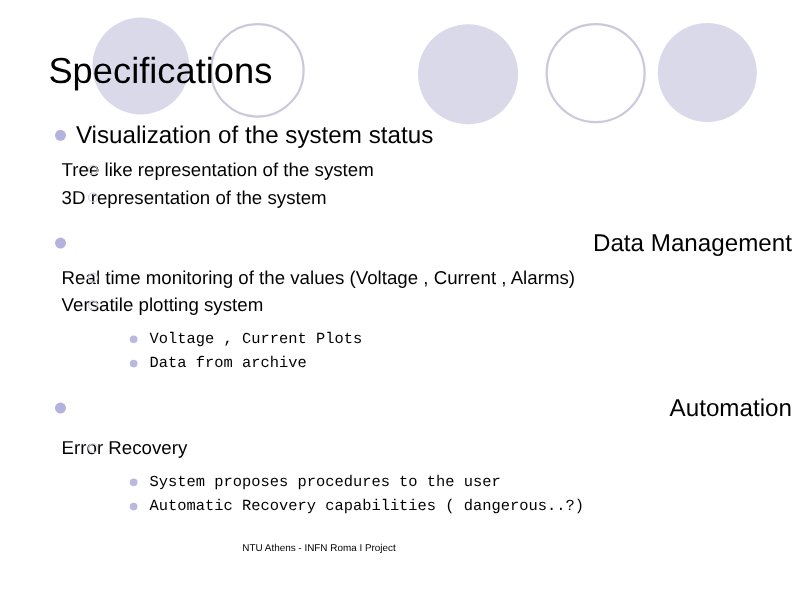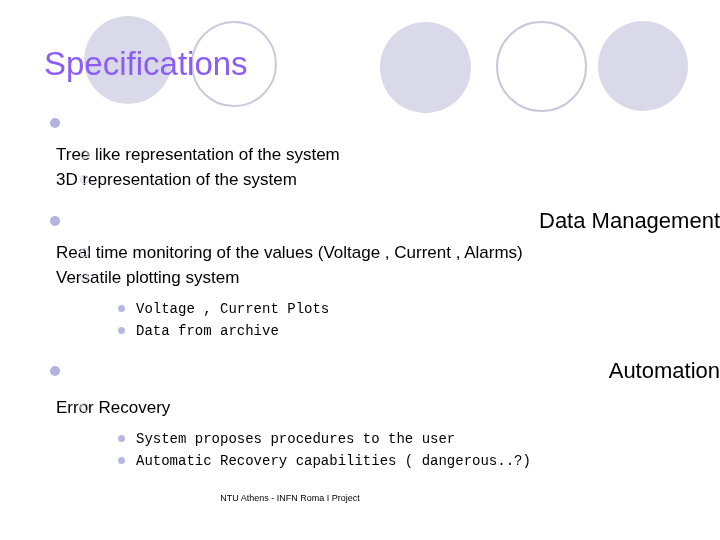--- a/index.html
+++ b/index.html
@@ -40,21 +40,21 @@
 
   
   .slide-title {
     position: absolute;
     left: 44px;
     top: 44px;
     font-size: 33px;
     line-height: 40px;
     font-weight: normal;
     letter-spacing: 0px;
-    color: #8b5cf6;
+    color: #000000;
     white-space: nowrap;
     z-index: 3;
   }
 
   
   .body {
     position: absolute;
     left: 0;
     top: 108px;
     width: 720px;
@@ -166,20 +166,21 @@
     <div class="deco-circle outline" style="left:496px; top:21px; width:91px; height:91px;"></div>
     <div class="deco-circle filled" style="left:598px; top:21px; width:90px; height:90px;"></div>
   </div>
 
   <div class="slide-title">Specifications</div>
 
   <div class="body">
 
     <div class="bullet lvl1">
       <span class="marker"></span>
+      <span class="label">Visualization of the system status</span>
     </div>
 
     <div class="bullet lvl2">
       <span class="marker"></span>
       <span class="label">Tree like representation of the system</span>
     </div>
 
     <div class="bullet lvl2">
       <span class="marker"></span>
       <span class="label">3D representation of the system</span>

